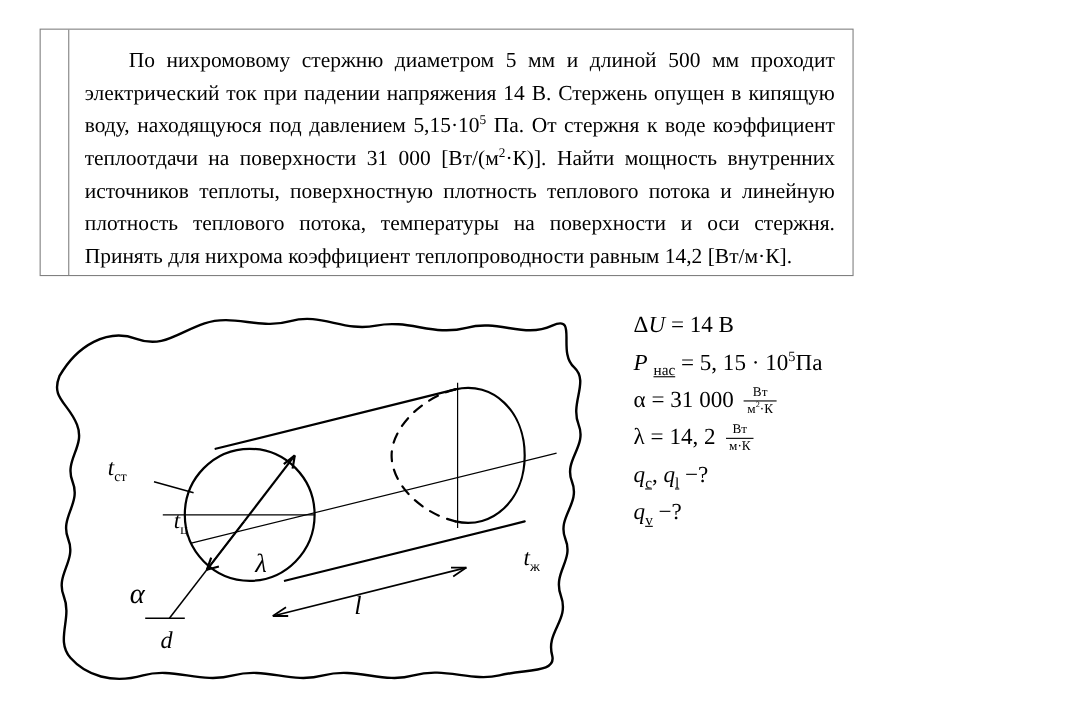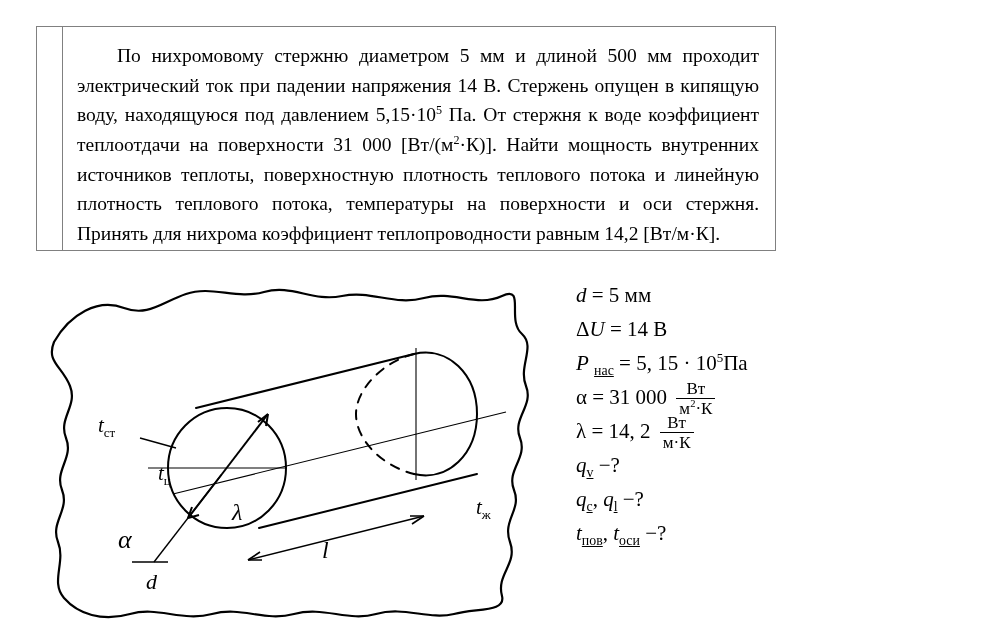--- a/index.html
+++ b/index.html
@@ -86,21 +86,21 @@
   .sub {
     font-size: 0.66em;
     vertical-align: sub;
     line-height: 0;
     text-decoration: underline;
   }
   .frac {
     display: inline-block;
     vertical-align: middle;
     text-align: center;
-    font-size: 17px;
+    font-size: 12px;
     line-height: 1.12;
     margin-left: 4px;
     position: relative;
     top: -1px;
   }
   .frac .num {
     display: block;
     padding: 0 3px;
   }
   .frac .den {
@@ -203,23 +203,21 @@
       <text x="122" y="218" font-size="21" font-style="italic">t<tspan font-size="13" dy="5" font-style="normal">ц</tspan></text>
       <text x="196" y="258" font-size="24" font-style="italic">λ</text>
       <text x="82" y="286" font-size="26" font-style="italic">α</text>
       <text x="110" y="327" font-size="22" font-style="italic">d</text>
       <text x="286" y="296" font-size="24" font-style="italic">l</text>
       <text x="440" y="252" font-size="21" font-style="italic">t<tspan font-size="13" dy="5" font-style="normal">ж</tspan></text>
     </g>
   </svg>
 
   <div id="givens">
-    <div class="given-row"><i>d</i> = 5 мм</div>
     <div class="given-row">Δ<i>U</i> = 14 В</div>
     <div class="given-row"><i>P</i> <span class="sub">нас</span> = 5, 15 · 10<sup>5</sup>Па</div>
     <div class="given-row">α = 31 000 <span class="frac"><span class="num">Вт</span><span class="den">м<sup>2</sup>·К</span></span></div>
     <div class="given-row">λ = 14, 2 <span class="frac"><span class="num">Вт</span><span class="den">м·К</span></span></div>
+    <div class="given-row"><i>q</i><span class="sub">с</span>, <i>q</i><span class="sub">l</span> −?</div>
     <div class="given-row"><i>q</i><span class="sub">v</span> −?</div>
-    <div class="given-row"><i>q</i><span class="sub">с</span>, <i>q</i><span class="sub">l</span> −?</div>
-    <div class="given-row"><i>t</i><span class="sub">пов</span>, <i>t</i><span class="sub">оси</span> −?</div>
   </div>
 
 </div>
 
 </body></html>

